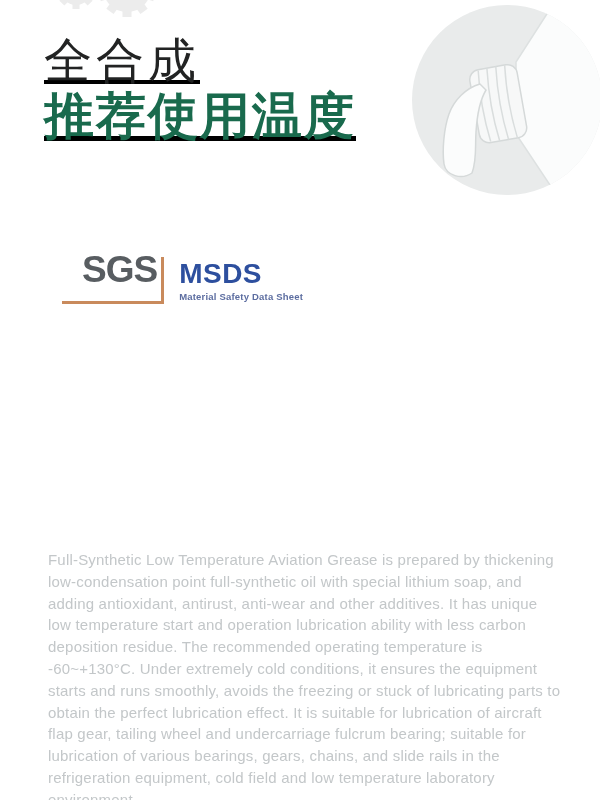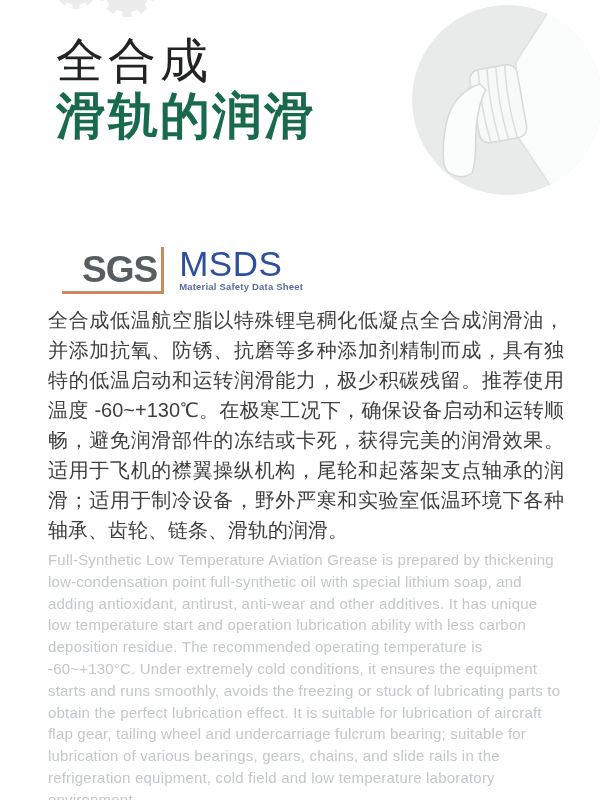--- a/index.html
+++ b/index.html
@@ -12,21 +12,21 @@
   }
   .page { position: relative; width: 600px; height: 800px; overflow: hidden; }
 
   
   .top-gears { position: absolute; top: 0; left: 0; width: 600px; height: 28px; }
 
   
   .product-photo { position: absolute; top: 4px; right: -4px; width: 194px; height: 196px; }
 
   
-  .hero { position: absolute; left: 56px; top: 34px; }
+  .hero { position: absolute; left: 44px; top: 34px; text-decoration: underline; }
   .title-cn-1 {
     margin: 0; font-size: 48px; line-height: 54px;
     font-weight: 500; color: #222323; letter-spacing: 4px;
   }
   .title-cn-2 {
     margin: 0; font-size: 50px; line-height: 56px;
     font-weight: 800; color: #196a4d; letter-spacing: 2px;
   }
   .subtitle {
     margin-top: 17px;
@@ -35,34 +35,34 @@
     font-weight: 500;
   }
 
   
   .certs {
     position: absolute; left: 62px; top: 247px;
     display: flex; align-items: flex-end;
   }
   .sgs-logo {
     position: relative;
-    padding: 6px 6px 5px 20px;
+    padding: 6px 6px 15px 20px;
     border-bottom: 3px solid #c98a5c;
   }
   .sgs-logo::after {
     content: ""; position: absolute; right: -1px; bottom: -3px;
     width: 3px; height: 47px; background: #c98a5c;
   }
   .sgs-text {
     font-size: 37px; line-height: 33px; font-weight: bold;
     color: #585d61; letter-spacing: -1px;
   }
   .msds-logo { margin-left: 16px; padding-bottom: 2px; }
   .msds-text {
-    font-size: 35px; line-height: 33px; font-weight: normal;
+    font-size: 28px; line-height: 33px; font-weight: bold;
     color: #2d4f9e; letter-spacing: 0.5px;
   }
   .msds-caption {
     font-size: 9.5px; line-height: 11px; font-weight: bold;
     color: #5c6da0; letter-spacing: 0.2px; margin-top: 1px; text-align: center;
   }
   .rohs-logo { margin-left: 32px; padding-bottom: 5px; }
   .rohs-text {
     font-family: "Liberation Serif", serif;
     font-size: 45px; line-height: 40px; font-weight: 400;
@@ -137,30 +137,29 @@
         <path d="M 92,62 C 89,88 89,112 92,136" fill="none" stroke="#d9dddd" stroke-width="1.5"></path>
         <path d="M 101,62 C 98,88 98,112 101,136" fill="none" stroke="#d9dddd" stroke-width="1.5"></path>
       </g>
 
       <path d="M 70,80 C 56,84 44,96 39,110 C 34,124 32,146 34,160 C 36,172 52,176 62,169 C 67,156 65,142 66,128 C 67,112 70,96 76,86 Z" fill="#fbfcfc" stroke="#d5d9d9" stroke-width="1.5"></path>
     </g>
   </svg>
 
   <div class="hero">
     <h1 class="title-cn-1">全合成</h1>
-    <h1 class="title-cn-2">滑轨的润滑</h1>
+    <h1 class="title-cn-2">推荐使用温度</h1>
   </div>
 
   <div class="certs">
     <div class="sgs-logo">
       <span class="sgs-text">SGS</span>
     </div>
     <div class="msds-logo">
       <div class="msds-text">MSDS</div>
       <div class="msds-caption">Material Safety Data Sheet</div>
     </div>
   </div>
 
-  <p class="desc-cn">全合成低温航空脂以特殊锂皂稠化低凝点全合成润滑油，并添加抗氧、防锈、抗磨等多种添加剂精制而成，具有独特的低温启动和运转润滑能力，极少积碳残留。推荐使用温度 -60~+130℃。在极寒工况下，确保设备启动和运转顺畅，避免润滑部件的冻结或卡死，获得完美的润滑效果。适用于飞机的襟翼操纵机构，尾轮和起落架支点轴承的润滑；适用于制冷设备，野外严寒和实验室低温环境下各种轴承、齿轮、链条、滑轨的润滑。</p>
 
   <p class="desc-en">Full-Synthetic Low Temperature Aviation Grease is prepared by thickening low-condensation point full-synthetic oil with special lithium soap, and adding antioxidant, antirust, anti-wear and other additives. It has unique low temperature start and operation lubrication ability with less carbon deposition residue. The recommended operating temperature is -60~+130°C. Under extremely cold conditions, it ensures the equipment starts and runs smoothly, avoids the freezing or stuck of lubricating parts to obtain the perfect lubrication effect. It is suitable for lubrication of aircraft flap gear, tailing wheel and undercarriage fulcrum bearing; suitable for lubrication of various bearings, gears, chains, and slide rails in the refrigeration equipment, cold field and low temperature laboratory environment.</p>
 
 </div>
 
 </body></html>

